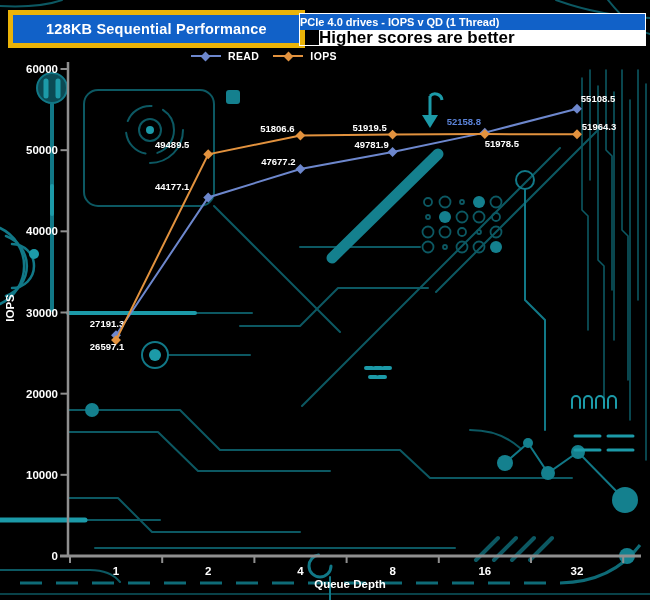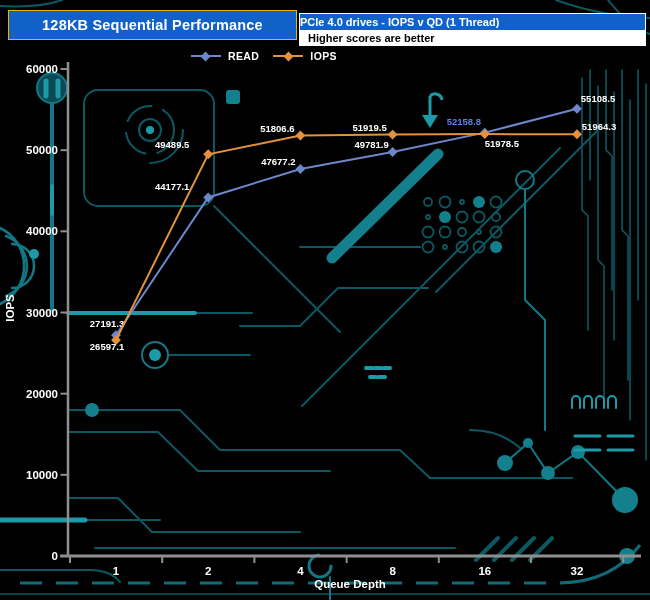--- a/index.html
+++ b/index.html
@@ -1,27 +1,27 @@
 <!DOCTYPE html>
 <html><head>
 <meta charset="utf-8">
 <style>
   html,body{margin:0;padding:0;background:#000;}
   #stage{position:relative;width:650px;height:600px;background:#000;overflow:hidden;
          font-family:"Liberation Sans",sans-serif;}
   #stage svg{position:absolute;left:0;top:0;}
   
   .hdr-title{position:absolute;left:8px;top:10px;width:287px;height:28px;background:#1161c8;
-    border:1px solid #eab308;color:#fff;font-size:14.5px;font-weight:bold;
+    border:5px solid #eab308;color:#fff;font-size:14.5px;font-weight:bold;
     display:flex;align-items:center;justify-content:center;letter-spacing:.2px;}
   .hdr-right{position:absolute;left:299px;top:13px;width:345px;border:1px solid #fff;}
   .hdr-sub{background:#1161c8;color:#fff;font-size:11px;font-weight:bold;height:16px;
     display:flex;align-items:center;}
-  .hdr-note{background:#fff;color:#000;font-size:11px;font-weight:bold;height:15px;
-    display:flex;align-items:center;padding-left:8px;}
+  .hdr-note{background:#fff;color:#000;font-size:17px;font-weight:bold;height:15px;
+    display:flex;align-items:center;padding-left:0;margin-left:19px;}
   
   .legend{position:absolute;left:0;top:48px;width:528px;height:16px;display:flex;
     align-items:center;justify-content:center;gap:14px;}
   .legend-item{display:flex;align-items:center;gap:7px;color:#fff;font-size:10.5px;
     font-weight:bold;letter-spacing:.4px;}
   .lg-line{position:relative;width:30px;height:2px;display:inline-block;}
   .lg-diamond{position:absolute;left:11.5px;top:-2.5px;width:7px;height:7px;transform:rotate(45deg);}
   
   text{font-family:"Liberation Sans",sans-serif;}
   .ax-num{fill:#fff;font-size:11.5px;font-weight:bold;}

